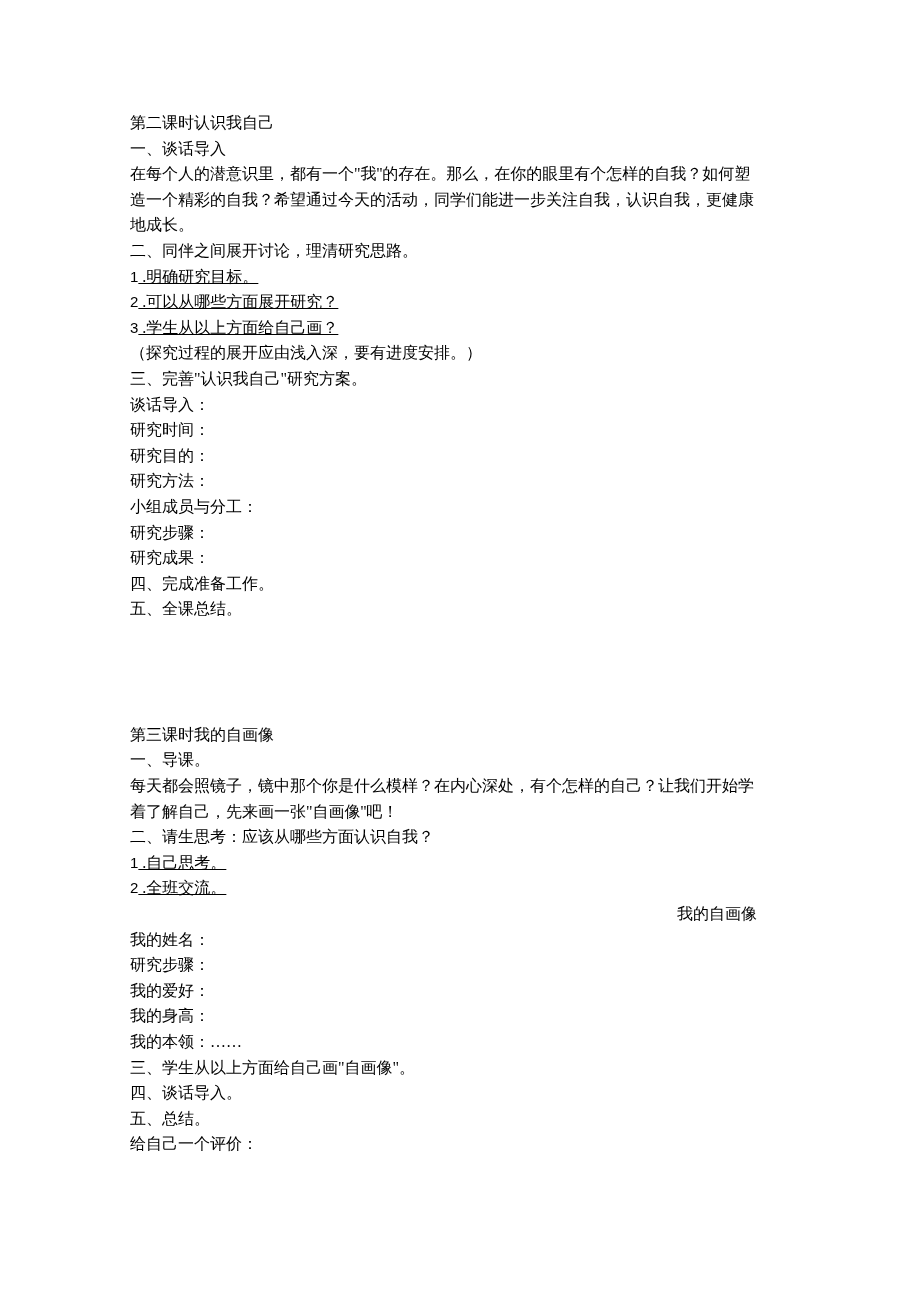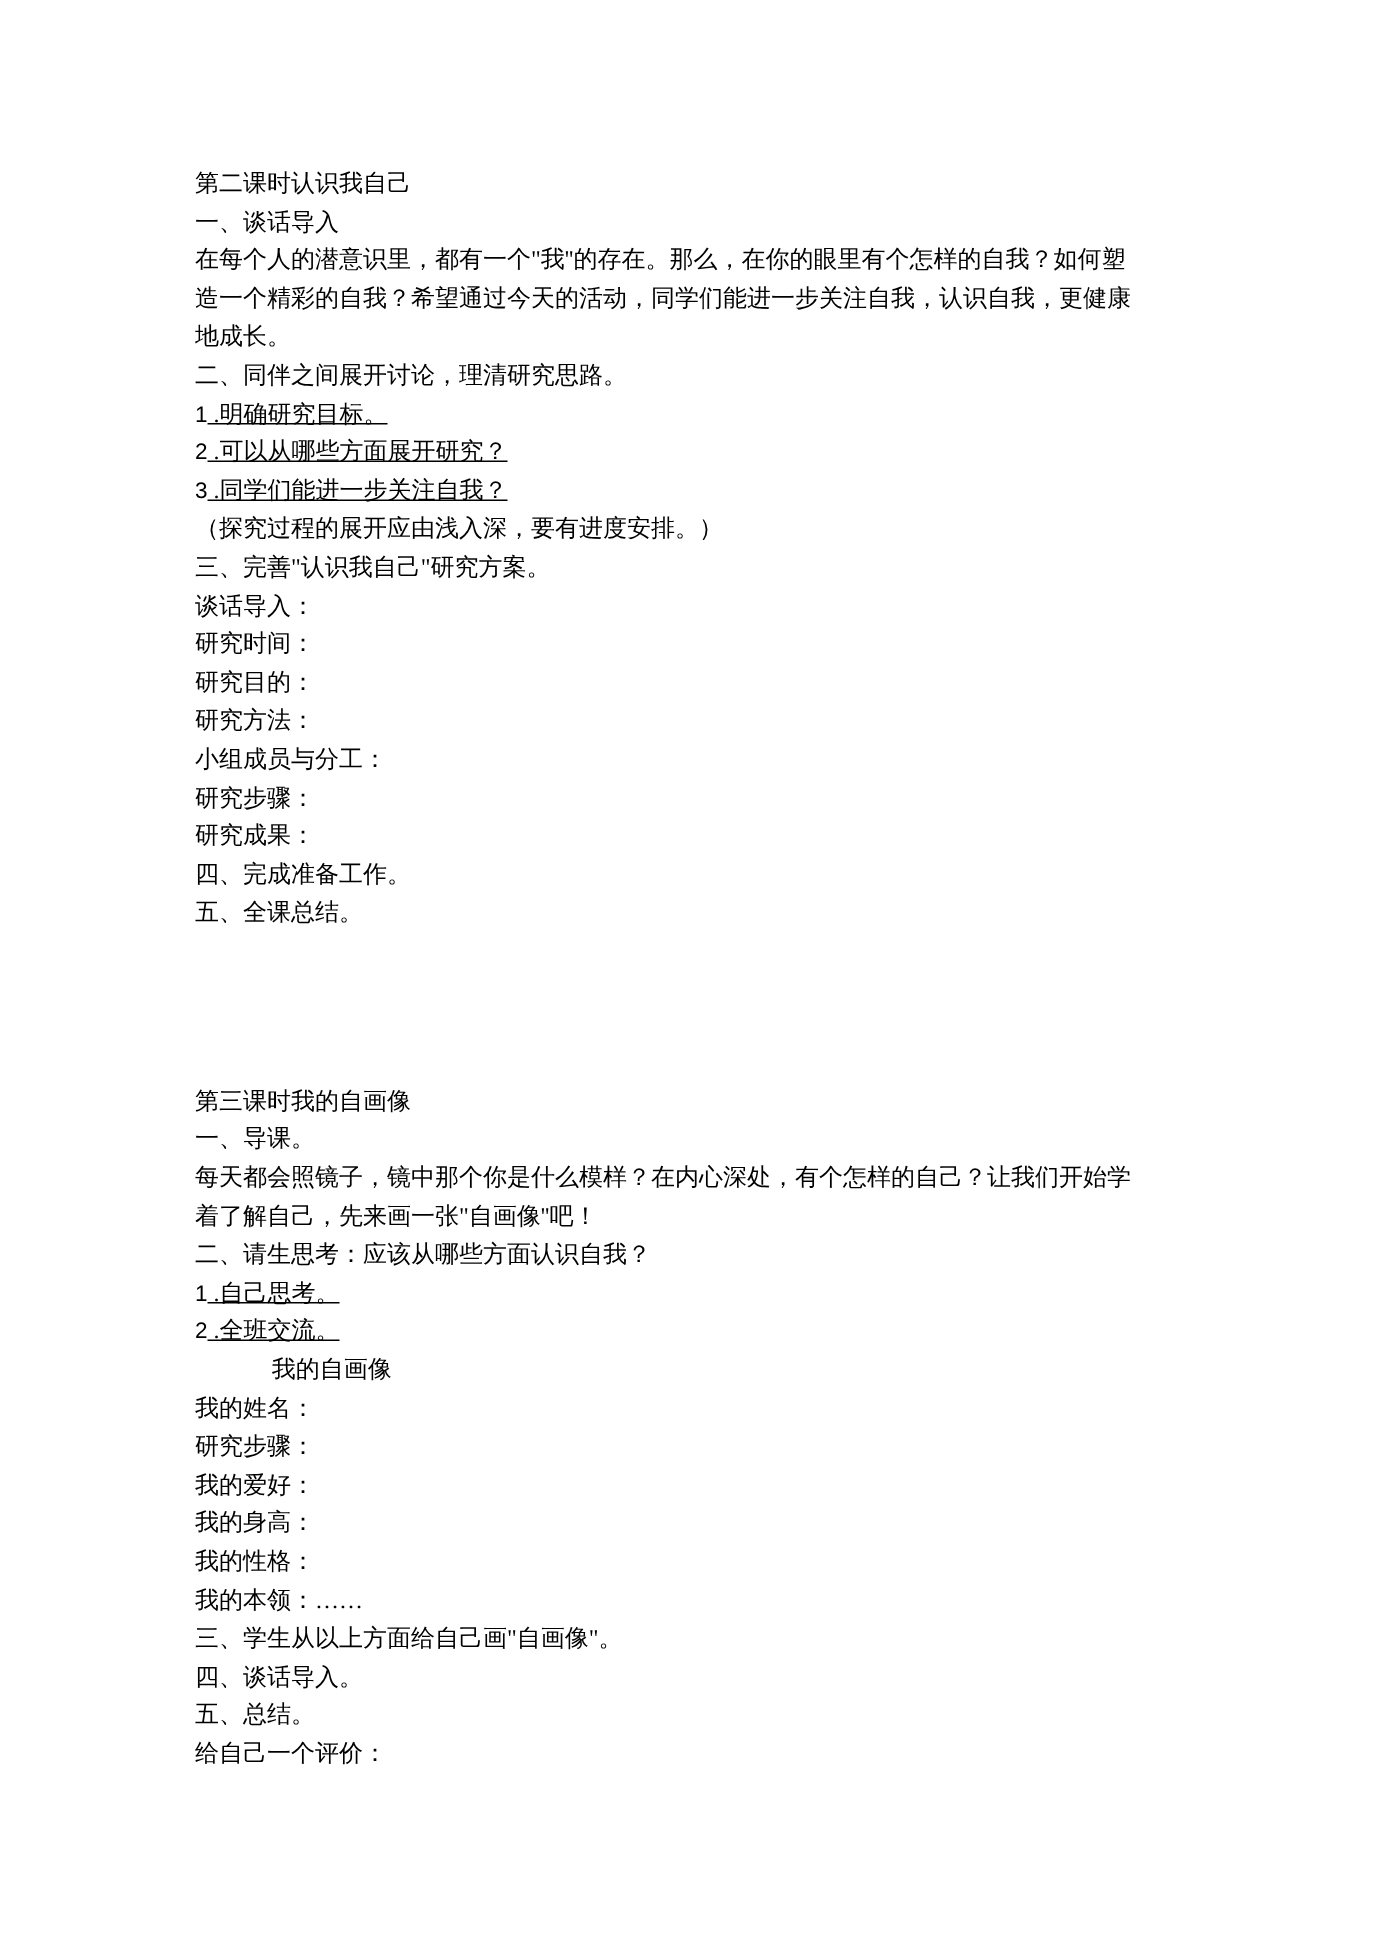--- a/index.html
+++ b/index.html
@@ -27,20 +27,21 @@
   .numlist .num {
     font-family: Arial, sans-serif;
     font-size: 15px;
   }
   .numlist .text {
     font-family: "SimSun", "宋体", serif;
     text-decoration: underline;
   }
   .centered-indent {
     padding-left: 3.2em;
+    text-align: right;
   }
   .gap-large {
     height: 100px;
   }
 </style>
 </head>
 <body>
 
 <div class="page">
 
@@ -49,21 +50,21 @@
   <span class="line">在每个人的潜意识里，都有一个"我''的存在。那么，在你的眼里有个怎样的自我？如何塑造一个精彩的自我？希望通过今天的活动，同学们能进一步关注自我，认识自我，更健康地成长。</span>
   <span class="line">二、同伴之间展开讨论，理清研究思路。</span>
 
   <span class="line numlist">
     <span class="num">1</span><span class="text"> .明确研究目标。</span>
   </span>
   <span class="line numlist">
     <span class="num">2</span><span class="text"> .可以从哪些方面展开研究？</span>
   </span>
   <span class="line numlist">
-    <span class="num">3</span><span class="text"> .同学们能进一步关注自我？</span>
+    <span class="num">3</span><span class="text"> .学生从以上方面给自己画？</span>
   </span>
 
   <span class="line">（探究过程的展开应由浅入深，要有进度安排。）</span>
   <span class="line">三、完善"认识我自己"研究方案。</span>
 
   <span class="line">谈话导入：</span>
   <span class="line">研究时间：</span>
   <span class="line">研究目的：</span>
   <span class="line">研究方法：</span>
   <span class="line">小组成员与分工：</span>
@@ -86,21 +87,20 @@
   <span class="line numlist">
     <span class="num">2</span><span class="text"> .全班交流。</span>
   </span>
 
   <span class="line centered-indent">我的自画像</span>
 
   <span class="line">我的姓名：</span>
   <span class="line">研究步骤：</span>
   <span class="line">我的爱好：</span>
   <span class="line">我的身高：</span>
-  <span class="line">我的性格：</span>
   <span class="line">我的本领：……</span>
 
   <span class="line">三、学生从以上方面给自己画"自画像"。</span>
   <span class="line">四、谈话导入。</span>
   <span class="line">五、总结。</span>
   <span class="line">给自己一个评价：</span>
 
 </div>
 
 </body></html>

